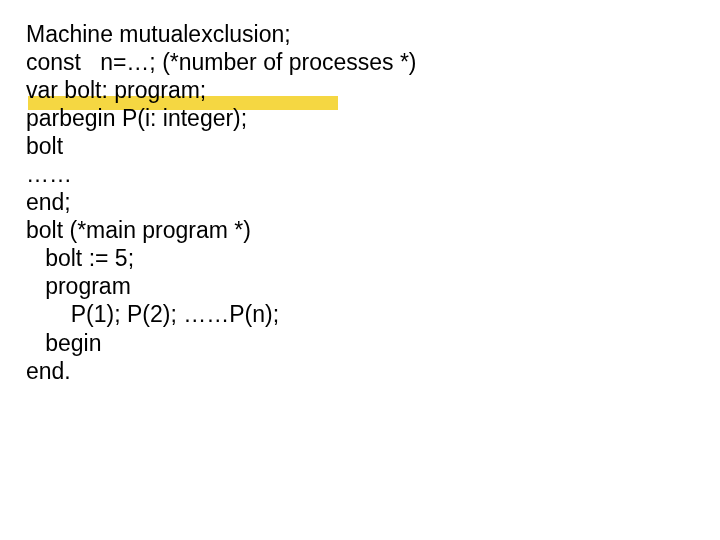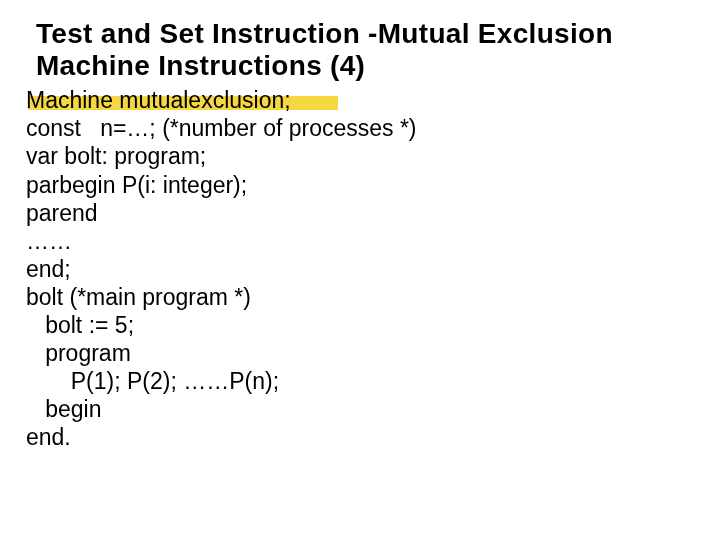--- a/index.html
+++ b/index.html
@@ -48,26 +48,25 @@
     z-index: 2;
     margin-top: 2px;
     margin-left: -2px;
   }
 </style>
 </head>
 <body>
 
 <div class="slide">
   <div class="underline"></div>
-  <h1 class="title">Test and Set Instruction -Mutual Exclusion Machine Instructions (4)</h1>
   <div class="code"><span>Machine mutualexclusion;</span>
 <span>const   n=…; (*number of processes *)</span>
 <span>var bolt: program;</span>
 <span>parbegin P(i: integer);</span>
-<span>parend</span>
+<span>bolt</span>
 <span>……</span>
 <span>end;</span>
 <span>bolt (*main program *)</span>
 <span>   bolt := 5;</span>
 <span>   program</span>
 <span>       P(1); P(2); ……P(n);</span>
 <span>   begin</span>
 <span>end.</span></div>
 </div>
 

